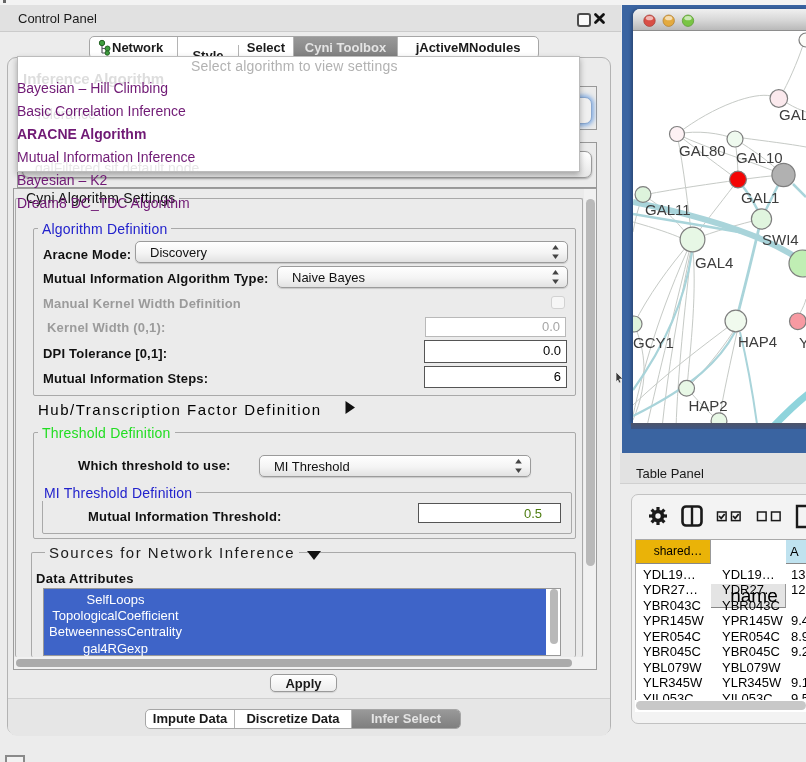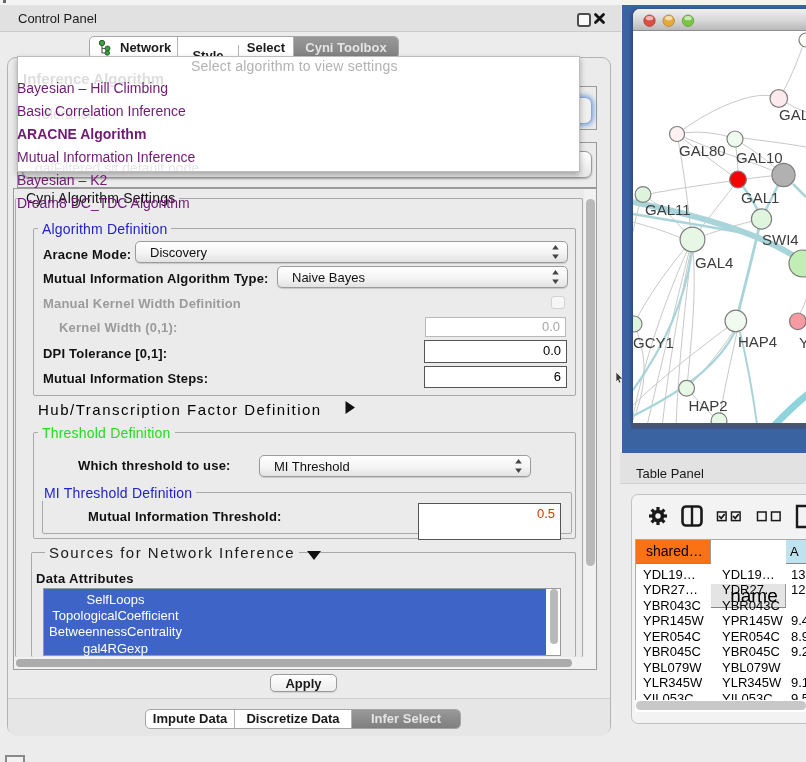--- a/index.html
+++ b/index.html
@@ -32,31 +32,32 @@
 <div class="abs" style="left:0;top:5px;width:621px;height:27px;background:#e1e1e1;border-bottom:1px solid #cbcbcb;box-sizing:border-box;"></div>
 <div class="abs fs13" style="left:18px;top:11px;color:#1a1a1a;">Control Panel</div>
 <div class="abs" style="left:577px;top:13px;width:10px;height:10px;border:2px solid #4c4c4c;border-radius:3px;background:#fafafa;"></div>
 <svg class="abs" style="left:593px;top:12px;" width="13" height="13" viewBox="0 0 13 13">
  <path d="M2.5 2.5 L10.5 10.5 M10.5 2.5 L2.5 10.5" stroke="#111" stroke-width="2.8" stroke-linecap="round"></path>
 </svg>
 
 <div class="abs" style="left:7px;top:57px;width:604px;height:678px;background:#ebebeb;border:1px solid #b3b3b3;border-radius:9px;box-sizing:border-box;"></div>
 
 <div class="seg" style="left:89px;top:36px;height:21px;line-height:21px;">
- <div class="tb" style="width:88px;position:relative;padding-left:30px;text-align:left;">
+ <div class="tb" style="width:88px;position:relative;padding-left:22px;text-align:left;">
    <svg class="abs" style="left:8px;top:2px;" width="15" height="17" viewBox="0 0 15 17">
      <path d="M4 5 L4 14 M4 9.5 L8 9.5 M4 14 L8 14" stroke="#5a5a66" stroke-width="1.2" fill="none"></path>
      <circle cx="4" cy="4" r="2.7" fill="#3f9e3f" stroke="#246324" stroke-width="1"></circle>
      <circle cx="9.5" cy="9.5" r="2.5" fill="#3f9e3f" stroke="#246324" stroke-width="1"></circle>
      <circle cx="9.3" cy="14" r="2.2" fill="#3f9e3f" stroke="#246324" stroke-width="1"></circle>
    </svg>
    Network</div>
  <div class="tb" style="width:61px;margin-top:8px;">Style</div>
  <div class="tb" style="width:55px;">Select</div>
  <div class="tb sel" style="width:104px;">Cyni Toolbox</div>
+ <div class="tb" style="width:140px;">jActiveMNodules</div>
 </div>
 
 <div class="abs" style="left:17px;top:86px;width:580px;height:44px;border:1px solid #989898;background:#ebebeb;box-sizing:border-box;"></div>
 <div class="abs" style="left:22px;top:97px;width:570px;height:27px;border:1px solid #8aa8d0;border-radius:7px;box-shadow:0 0 4px 2px rgba(110,160,225,0.8);background:#f0f0f0;box-sizing:border-box;"></div>
 <div class="abs" style="left:17px;top:142px;width:580px;height:46px;border:1px solid #989898;background:#ebebeb;box-sizing:border-box;"></div>
 <div class="abs" style="left:22px;top:151px;width:570px;height:27px;border:1px solid #9a9a9a;border-radius:7px;background:linear-gradient(#fff,#e6e6e6);box-shadow:0 1px 2px rgba(0,0,0,0.3);box-sizing:border-box;"></div>
 
 <div class="abs" style="left:13px;top:188px;width:584px;height:482px;border:1px solid #9c9c9c;background:#ebebeb;box-sizing:border-box;"></div>
 
 <div class="fset" style="left:15px;top:198px;width:566px;height:458px;border-bottom:none;"></div>
@@ -79,21 +80,21 @@
     <span class="ct">Naive Bayes</span>
  <svg class="spin" viewBox="0 0 9 16">
       <path d="M4.5 1 L7.8 5.6 L1.2 5.6 Z" fill="#444"></path>
       <path d="M4.5 15 L7.8 10.4 L1.2 10.4 Z" fill="#444"></path>
     </svg>
 </div>
 
 <div class="lbl" style="left:43px;top:296px;color:#9b9b9b;">Manual Kernel Width Definition</div>
 <div class="abs" style="left:551px;top:296px;width:12px;height:11px;border:1px solid #d2d2d2;border-radius:3px;background:#f6f6f6;"></div>
 
-<div class="lbl" style="left:59px;top:320px;color:#9b9b9b;">Kernel Width (0,1):</div>
+<div class="lbl" style="left:47px;top:320px;color:#9b9b9b;">Kernel Width (0,1):</div>
 <div class="tf" style="left:425px;top:317px;width:141px;height:20px;border:1px solid #b9b9b9;color:#a6a6a6;padding-right:5px;line-height:18px;">0.0</div>
 
 <div class="lbl" style="left:43px;top:346px;">DPI Tolerance [0,1]:</div>
 <div class="tf" style="left:424px;top:340px;width:143px;height:23px;border:1.5px solid #555;color:#000;padding-right:5px;line-height:20px;">0.0</div>
 
 <div class="lbl" style="left:43px;top:371px;">Mutual Information Steps:</div>
 <div class="tf" style="left:424px;top:366px;width:143px;height:22px;border:1.5px solid #555;color:#000;padding-right:5px;line-height:19px;">6</div>
 
 <div class="abs" style="left:38px;top:401px;font-size:15px;letter-spacing:1.5px;color:#000000;white-space:nowrap;">Hub/Transcription Factor Definition</div>
 <svg class="abs" style="left:343px;top:400px;" width="14" height="15" viewBox="0 0 14 15">
@@ -109,21 +110,21 @@
  <svg class="spin" viewBox="0 0 9 16">
       <path d="M4.5 1 L7.8 5.6 L1.2 5.6 Z" fill="#444"></path>
       <path d="M4.5 15 L7.8 10.4 L1.2 10.4 Z" fill="#444"></path>
     </svg>
 </div>
 
 <div class="fset" style="left:42px;top:492px;width:528px;height:40px;"></div>
 <div class="leg" style="left:40px;top:485px;color:#2222cc;">MI Threshold Definition</div>
 
 <div class="lbl" style="left:48px;top:509px;margin-left:40px;">Mutual Information Threshold:</div>
-<div class="tf" style="left:418px;top:503px;width:143px;height:37px;border:1.5px solid #555;color:#c2410c;padding-right:5px;line-height:19px;">0.5</div>
+<div class="tf" style="left:418px;top:503px;width:143px;height:20px;border:1.5px solid #555;color:#4d7c0f;padding-right:18px;line-height:19px;">0.5</div>
 
 <div class="fset" style="left:31px;top:552px;width:543px;height:104px;border-bottom:none;"></div>
 <div class="abs" style="left:45px;top:544px;background:#ebebeb;padding:0 4px;font-size:15px;letter-spacing:1.5px;color:#1a1a1a;white-space:nowrap;">Sources for Network Inference</div>
 <svg class="abs" style="left:306px;top:549px;" width="16" height="12" viewBox="0 0 16 12">
     <path d="M1 2 L15 2 L8 11 Z" fill="#111"></path>
   </svg>
 
 <div class="lbl" style="left:36px;top:571px;letter-spacing:0.35px;">Data Attributes</div>
 
 <div class="abs" style="left:43px;top:588px;width:518px;height:68px;background:#fff;border:1px solid #999;box-sizing:border-box;"></div>
@@ -286,21 +287,21 @@
   <rect x="125.5" y="9" width="8.6" height="8.6"></rect>
  </g>
  <g fill="none" stroke="#1a1a1a" stroke-width="1.8">
   <path d="M73 13 l2.2 2.4 l3.5 -4.4"></path>
   <path d="M87 13 l2.2 2.4 l3.5 -4.4"></path>
  </g>
  <path d="M151 3 L163 3 L163 24 L151 24 Z" fill="none" stroke="#1a1a1a" stroke-width="2.4"></path>
 </svg>
 
 <div class="abs" style="left:635px;top:539px;width:171px;height:161px;background:#fff;border-top:1px solid #aaa;border-left:1px solid #aaa;overflow:hidden;">
- <div style="position:absolute;left:0;top:0;height:23px;width:74px;background:#f97316;border-right:1px solid #999;border-bottom:1px solid #888;text-align:left;font-size:14px;line-height:23px;text-indent:10px;">shared…</div>
+ <div style="position:absolute;left:0;top:0;height:23px;width:74px;background:#eab308;border-right:1px solid #999;border-bottom:1px solid #888;text-align:center;font-size:12px;line-height:23px;text-indent:10px;">shared…</div>
  <div style="position:absolute;left:75px;top:0;height:23px;width:74px;background:#e4e4e4;border-right:1px solid #999;border-bottom:1px solid #888;text-align:center;font-size:19px;line-height:23px;text-indent:12px;margin-top:44px;">name</div>
  <div style="position:absolute;left:150px;top:0;height:23px;width:40px;background:#bfe2ef;border-bottom:1px solid #888;font-size:13px;line-height:23px;padding-left:4px;">A</div>
  <div style="position:absolute;left:7px;top:26.5px;font-size:13px;line-height:15.5px;white-space:pre;">YDL19…
 YDR27…
 YBR043C
 YPR145W
 YER054C
 YBR045C
 YBL079W
 YLR345W

